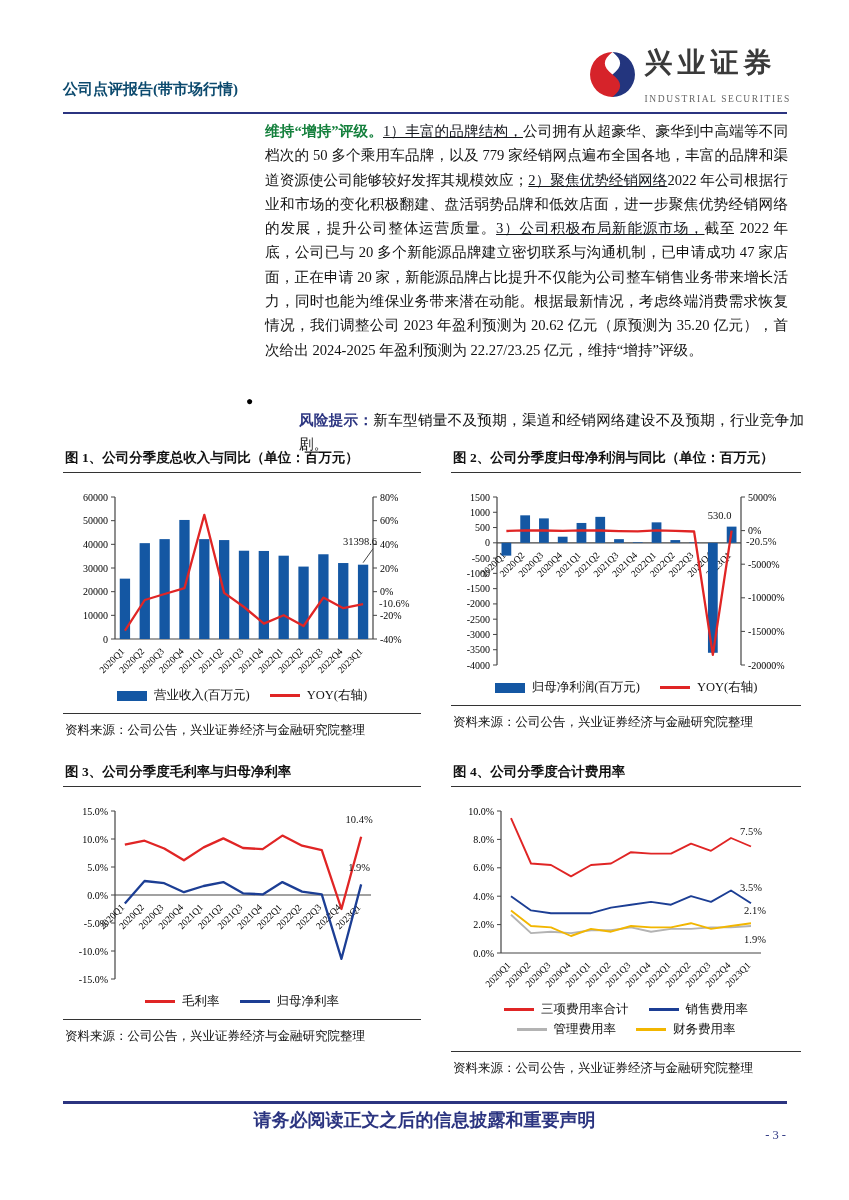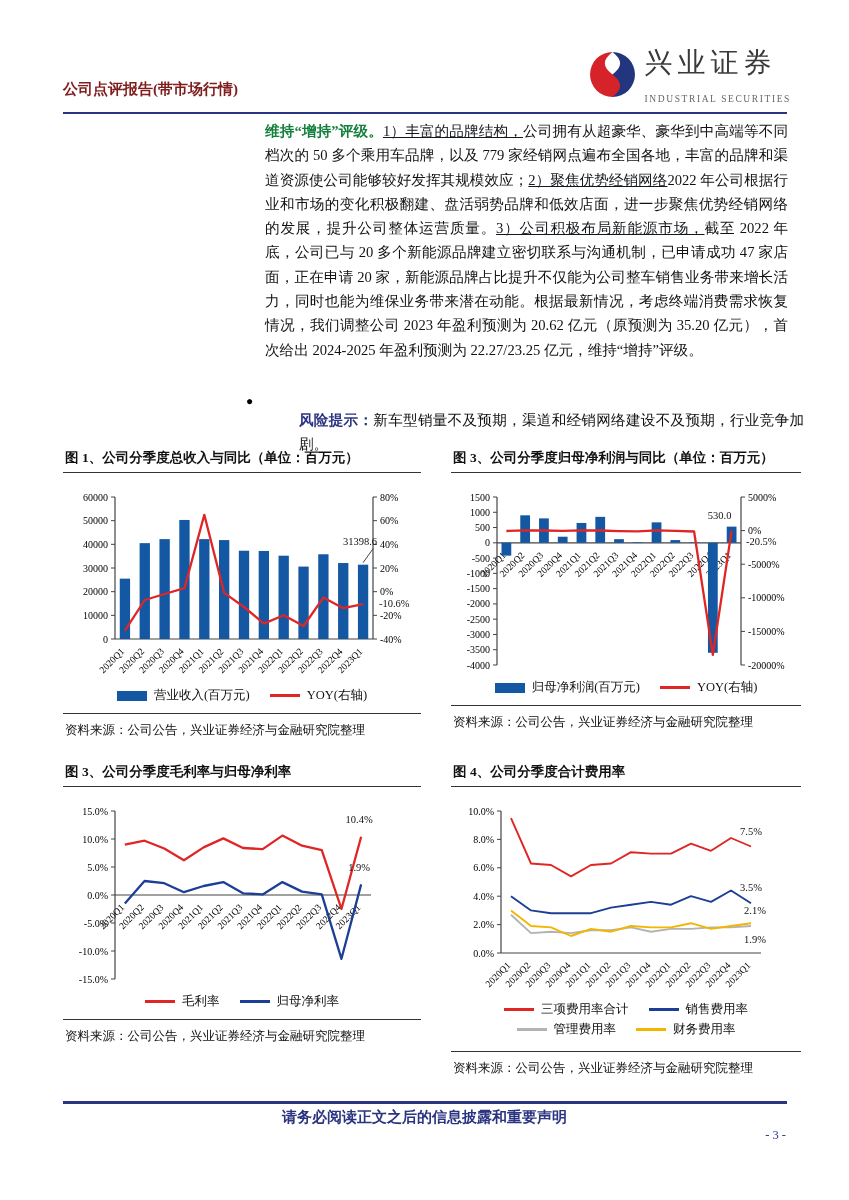--- a/index.html
+++ b/index.html
@@ -1,21 +1,21 @@
 <!DOCTYPE html>
 <html><head>
 <meta charset="utf-8">
 <style>
   html,body{margin:0;padding:0;background:#fff;}
   .page{position:relative;width:849px;height:1200px;background:#fff;margin:0 auto;overflow:hidden;
         font-family:"Liberation Serif","DejaVu Serif",serif;color:#111;}
   
-  .report-type{position:absolute;left:63px;top:80px;font-size:15px;font-weight:bold;color:#7f1d1d;}
+  .report-type{position:absolute;left:63px;top:80px;font-size:15px;font-weight:bold;color:#0c4a6e;}
   .brand{position:absolute;right:58px;top:48px;display:flex;align-items:center;gap:9px;}
-  .brand-cn{font-size:28px;font-weight:normal;color:#3a3a3a;letter-spacing:5px;line-height:30px;white-space:nowrap;}
+  .brand-cn{font-size:28px;font-weight:bold;color:#3a3a3a;letter-spacing:5px;line-height:30px;white-space:nowrap;}
   .brand-en{font-size:9.5px;color:#666;letter-spacing:1.6px;margin-top:16px;white-space:nowrap;}
   .header-rule{position:absolute;left:63px;right:62px;top:112px;height:2px;background:#2B3480;}
   
   .main-text{position:absolute;left:265px;width:523px;top:119px;font-size:14.6px;line-height:24.3px;text-align:justify;}
   .main-text span.lead{color:#15803d;font-weight:bold;}
   .main-text span.bu{font-weight:normal;text-decoration:underline;color:#14171d;}
   .risk-bullet{position:absolute;left:246px;top:394px;font-size:12px;color:#000;}
   .risk-text{position:absolute;left:283px;width:505px;top:392px;font-size:14.6px;line-height:24.3px;text-align:justify;}
   .risk-text span.lead{color:#2B3480;font-weight:bold;}
   
@@ -27,21 +27,21 @@
   .fig-chart svg{overflow:visible;display:block;}
   .legend{display:flex;justify-content:center;align-items:center;column-gap:20px;row-gap:3px;
           font-size:12.5px;color:#111;flex-wrap:wrap;margin:0 0 4px 0;}
   .legend.grid2{max-width:300px;margin:0 auto 8px auto;}
   .legend .item{display:flex;align-items:center;gap:7px;white-space:nowrap;}
   .legend .sw-bar{display:inline-block;width:30px;height:10px;}
   .legend .sw-line{display:inline-block;width:30px;height:3px;}
   .fig-src{border-top:1.3px solid #333;font-size:12.5px;color:#111;padding:8px 0 0 2px;margin-top:5px;white-space:nowrap;}
   
   .footer-rule{position:absolute;left:63px;right:62px;top:1101px;height:2.5px;background:#2B3480;}
-  .footer-text{position:absolute;left:0;right:0;top:1108px;text-align:center;font-size:15px;font-weight:bold;color:#2B3480;}
+  .footer-text{position:absolute;left:0;right:0;top:1108px;text-align:center;font-size:18px;font-weight:bold;color:#2B3480;}
   .page-num{position:absolute;right:63px;top:1128px;font-size:12.5px;color:#2B3480;}
   text{font-family:"Liberation Serif","DejaVu Serif",serif;}
 </style>
 </head>
 <body>
 
 <div class="page">
 
   <div class="report-type">公司点评报告(带市场行情)</div>
 
@@ -139,21 +139,21 @@
             <span>营业收入(百万元)</span>
           </span>
           <span class="item">
             <span class="sw-line" style="background: rgb(224, 37, 37);"></span>
             <span>YOY(右轴)</span>
           </span>
         </div>
       <div class="fig-src">资料来源：公司公告，兴业证券经济与金融研究院整理</div>
     </div>
     <div class="fig">
-      <div class="fig-title">图 3、公司分季度归母净利润与同比（单位：百万元）</div>
+      <div class="fig-title">图 2、公司分季度归母净利润与同比（单位：百万元）</div>
       <div class="fig-chart">
           <svg width="350" height="190" style="overflow:visible">
             <line x1="46" y1="8" x2="46" y2="176" stroke="#444" stroke-width="1.2"></line>
             <line x1="290" y1="8" x2="290" y2="176" stroke="#444" stroke-width="1.2"></line>
             <line x1="46" y1="53.81818181818181" x2="290" y2="53.81818181818181" stroke="#444" stroke-width="1.2"></line>
             <line x1="42" y1="8" x2="46" y2="8" stroke="#444" stroke-width="1"></line>
             <text x="39" y="11.5" text-anchor="end" font-size="10">1500</text>
             <line x1="42" y1="23.272727272727273" x2="46" y2="23.272727272727273" stroke="#444" stroke-width="1"></line>
             <text x="39" y="26.772727272727273" text-anchor="end" font-size="10">1000</text>
             <line x1="42" y1="38.54545454545455" x2="46" y2="38.54545454545455" stroke="#444" stroke-width="1"></line>

